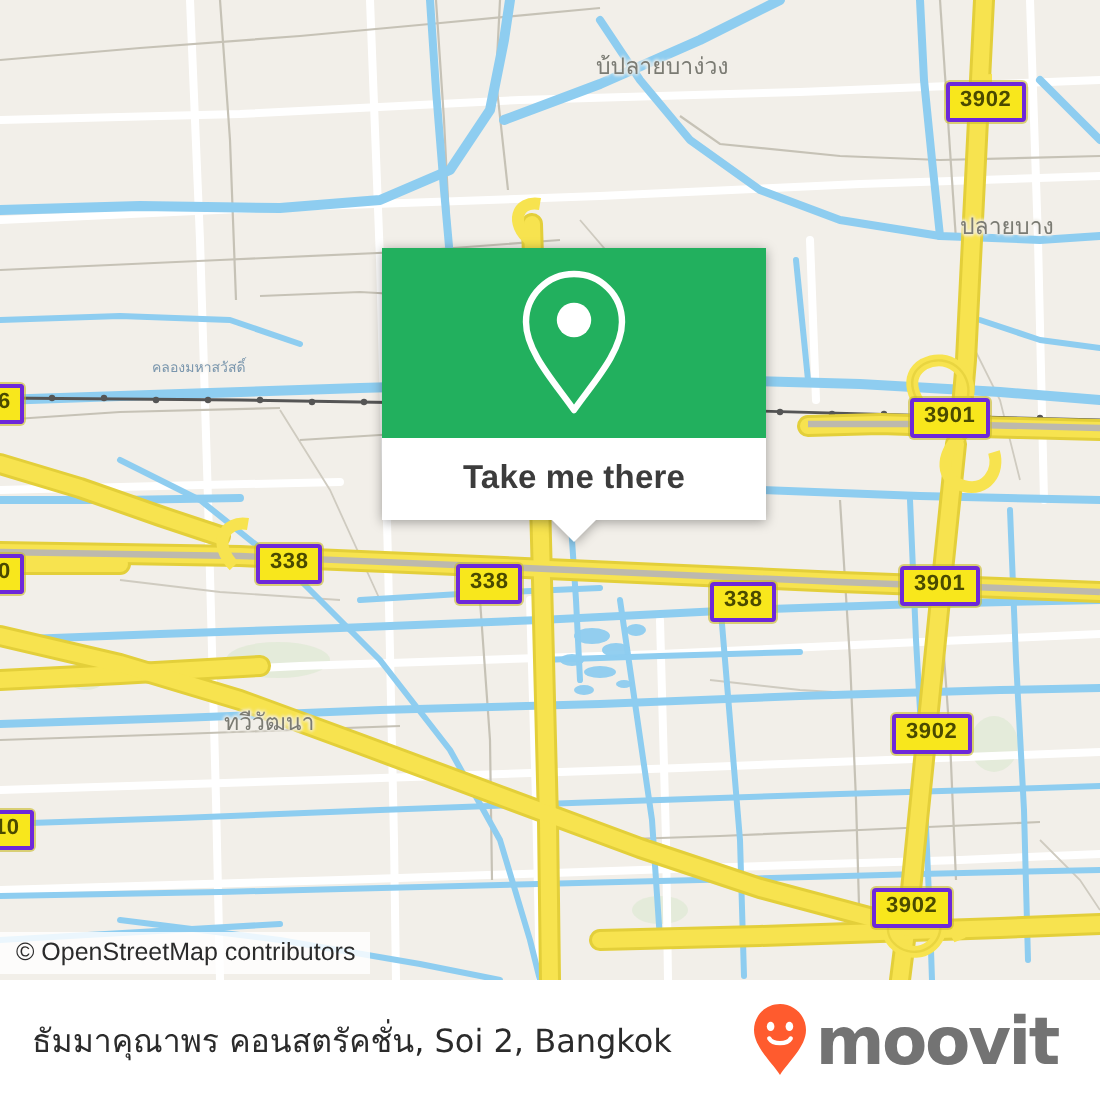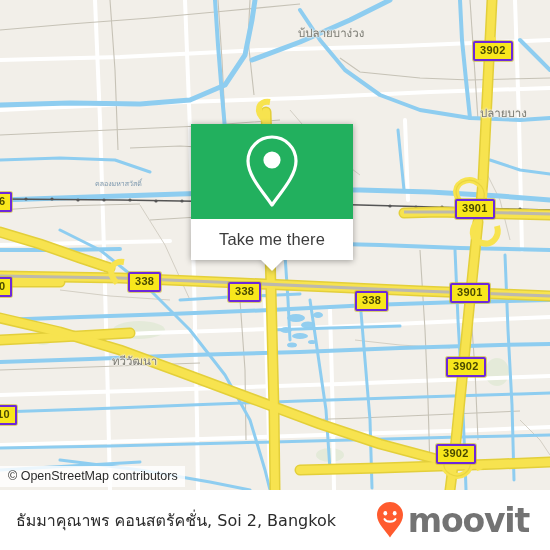--- a/index.html
+++ b/index.html
@@ -47,29 +47,30 @@
   .place-label {
     position: absolute;
     color: #7b7b73;
     font-size: 11.5px;
     white-space: nowrap;
     font-family: "DejaVu Sans", sans-serif;
     text-shadow:
       1px 0 1.5px #f2efe9, -1px 0 1.5px #f2efe9,
       0 1px 1.5px #f2efe9, 0 -1px 1.5px #f2efe9;
   }
-  .place-label.tiny { font-size: 7px; color: #8d8d86; margin-left: 19px; }
+  .place-label.tiny { font-size: 7px; color: #8d8d86; }
   .place-label.water { color: #7a96ad; }
 
   
   #popup {
     position: absolute;
     left: 191px; top: 124px;
-    width: 162px;
+    width: 192px;
     filter: drop-shadow(0 1px 3px rgba(0,0,0,.35));
+    font-weight: bold;
   }
   #popup-image {
     height: 95px;
     background: #22b05e;
     display: flex;
     align-items: center;
     justify-content: center;
   }
   #popup-body {
     background: #ffffff;

